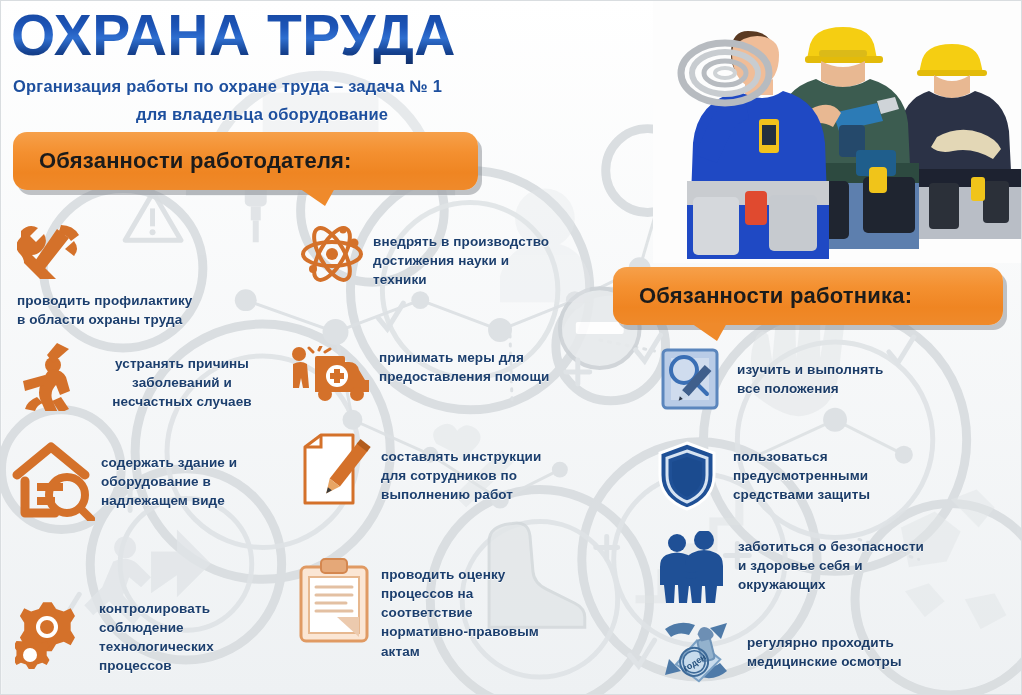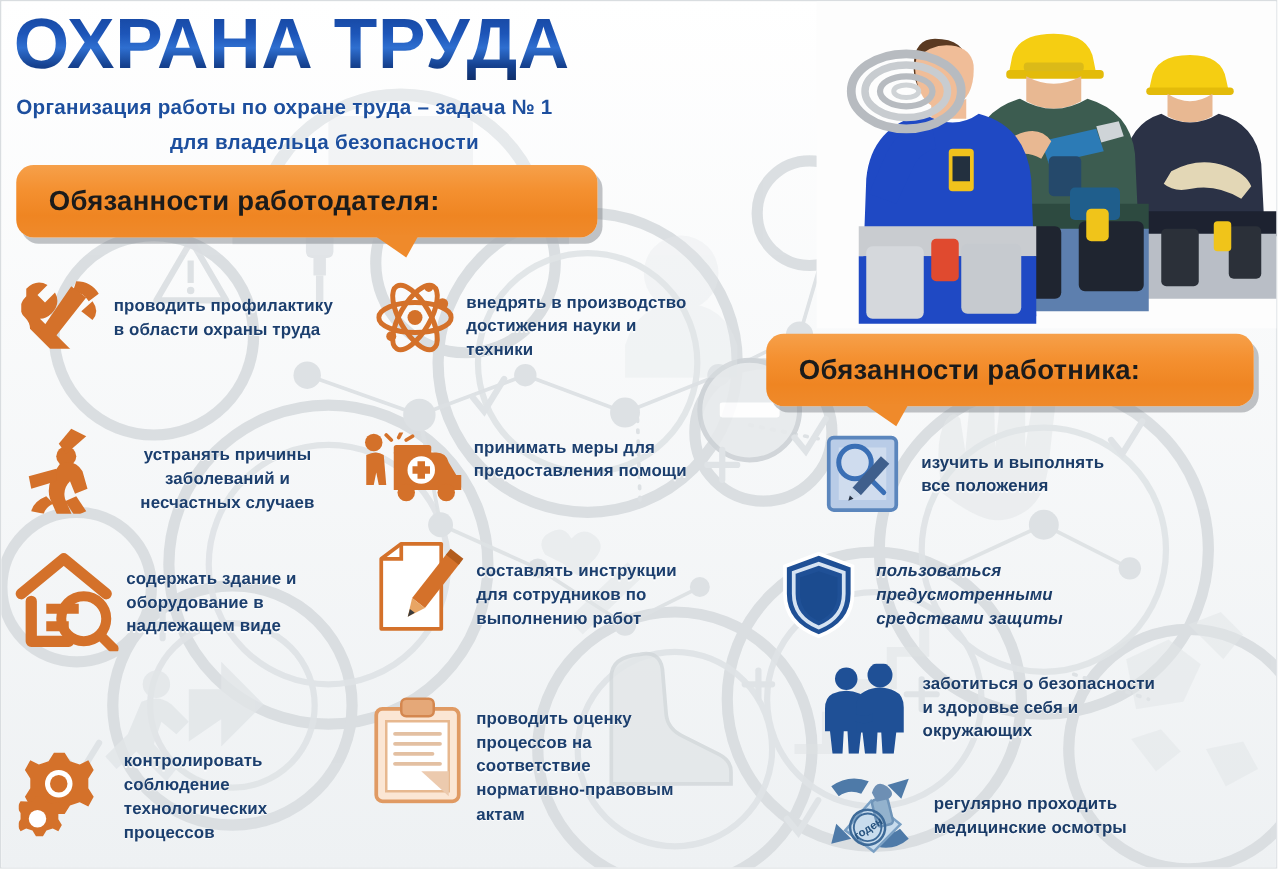--- a/index.html
+++ b/index.html
@@ -118,21 +118,21 @@
     font-size:13.5px;
     font-weight:bold;
     line-height:1.42;
     color:#1c3f6e;
     letter-spacing:.1px;
     text-shadow:0 1px 0 rgba(255,255,255,.75);
   }
   .item.blue .txt{color:#1b3c68;}
 
   
-  #item-prevention{left:16px;top:222px;}
+  #item-prevention{left:16px;top:222px;flex-direction:column;}
   #item-prevention .ico{width:68px;height:56px;margin-right:6px;}
   #item-prevention .txt{padding-top:12px;width:210px;}
 
   #item-causes{left:16px;top:340px;text-align:center;}
   #item-causes .ico{width:62px;height:70px;margin-right:8px;}
   #item-causes .txt{padding-top:13px;width:190px;}
 
   #item-building{left:10px;top:438px;}
   #item-building .ico{width:84px;height:82px;margin-right:6px;}
   #item-building .txt{padding-top:14px;width:185px;}
@@ -156,21 +156,21 @@
 
   #item-assessment{left:296px;top:556px;}
   #item-assessment .ico{width:76px;height:86px;margin-right:8px;}
   #item-assessment .txt{padding-top:8px;width:195px;}
 
   
   #item-study{left:658px;top:345px;}
   #item-study .ico{width:62px;height:66px;margin-right:16px;}
   #item-study .txt{padding-top:14px;width:190px;}
 
-  #item-ppe{left:624px;top:440px;font-style:italic;}
+  #item-ppe{left:656px;top:440px;}
   #item-ppe .ico{width:60px;height:70px;margin-right:16px;}
   #item-ppe .txt{padding-top:6px;width:195px;}
 
   #item-care{left:655px;top:530px;}
   #item-care .ico{width:72px;height:72px;margin-right:10px;}
   #item-care .txt{padding-top:6px;width:215px;}
 
   #item-medical{left:660px;top:618px;}
   #item-medical .ico{width:72px;height:68px;margin-right:14px;}
   #item-medical .txt{padding-top:14px;width:190px;}
@@ -381,21 +381,21 @@
         <rect x="109" y="124" width="14" height="20" fill="#23303f"></rect>
         <rect x="40" y="196" width="46" height="58" rx="5" fill="#d5d8dc"></rect>
         <rect x="116" y="194" width="48" height="56" rx="5" fill="#c6cacf"></rect>
         <rect x="92" y="190" width="22" height="34" rx="4" fill="#e04a2f"></rect>
       </g>
     </svg>
   </div>
 
   <div class="title">ОХРАНА ТРУДА</div>
   <div class="subtitle" id="subtitle-1">Организация работы по охране труда – задача № 1</div>
-  <div class="subtitle" id="subtitle-2">для владельца безопасности</div>
+  <div class="subtitle" id="subtitle-2">для владельца оборудование</div>
 
   <div class="banner" id="banner-employer">
     <div class="bubble">
       <span class="bubble-label">Обязанности работодателя:</span>
     </div>
   </div>
 
   <div class="banner" id="banner-employee">
     <div class="bubble">
       <span class="bubble-label">Обязанности работника:</span>

